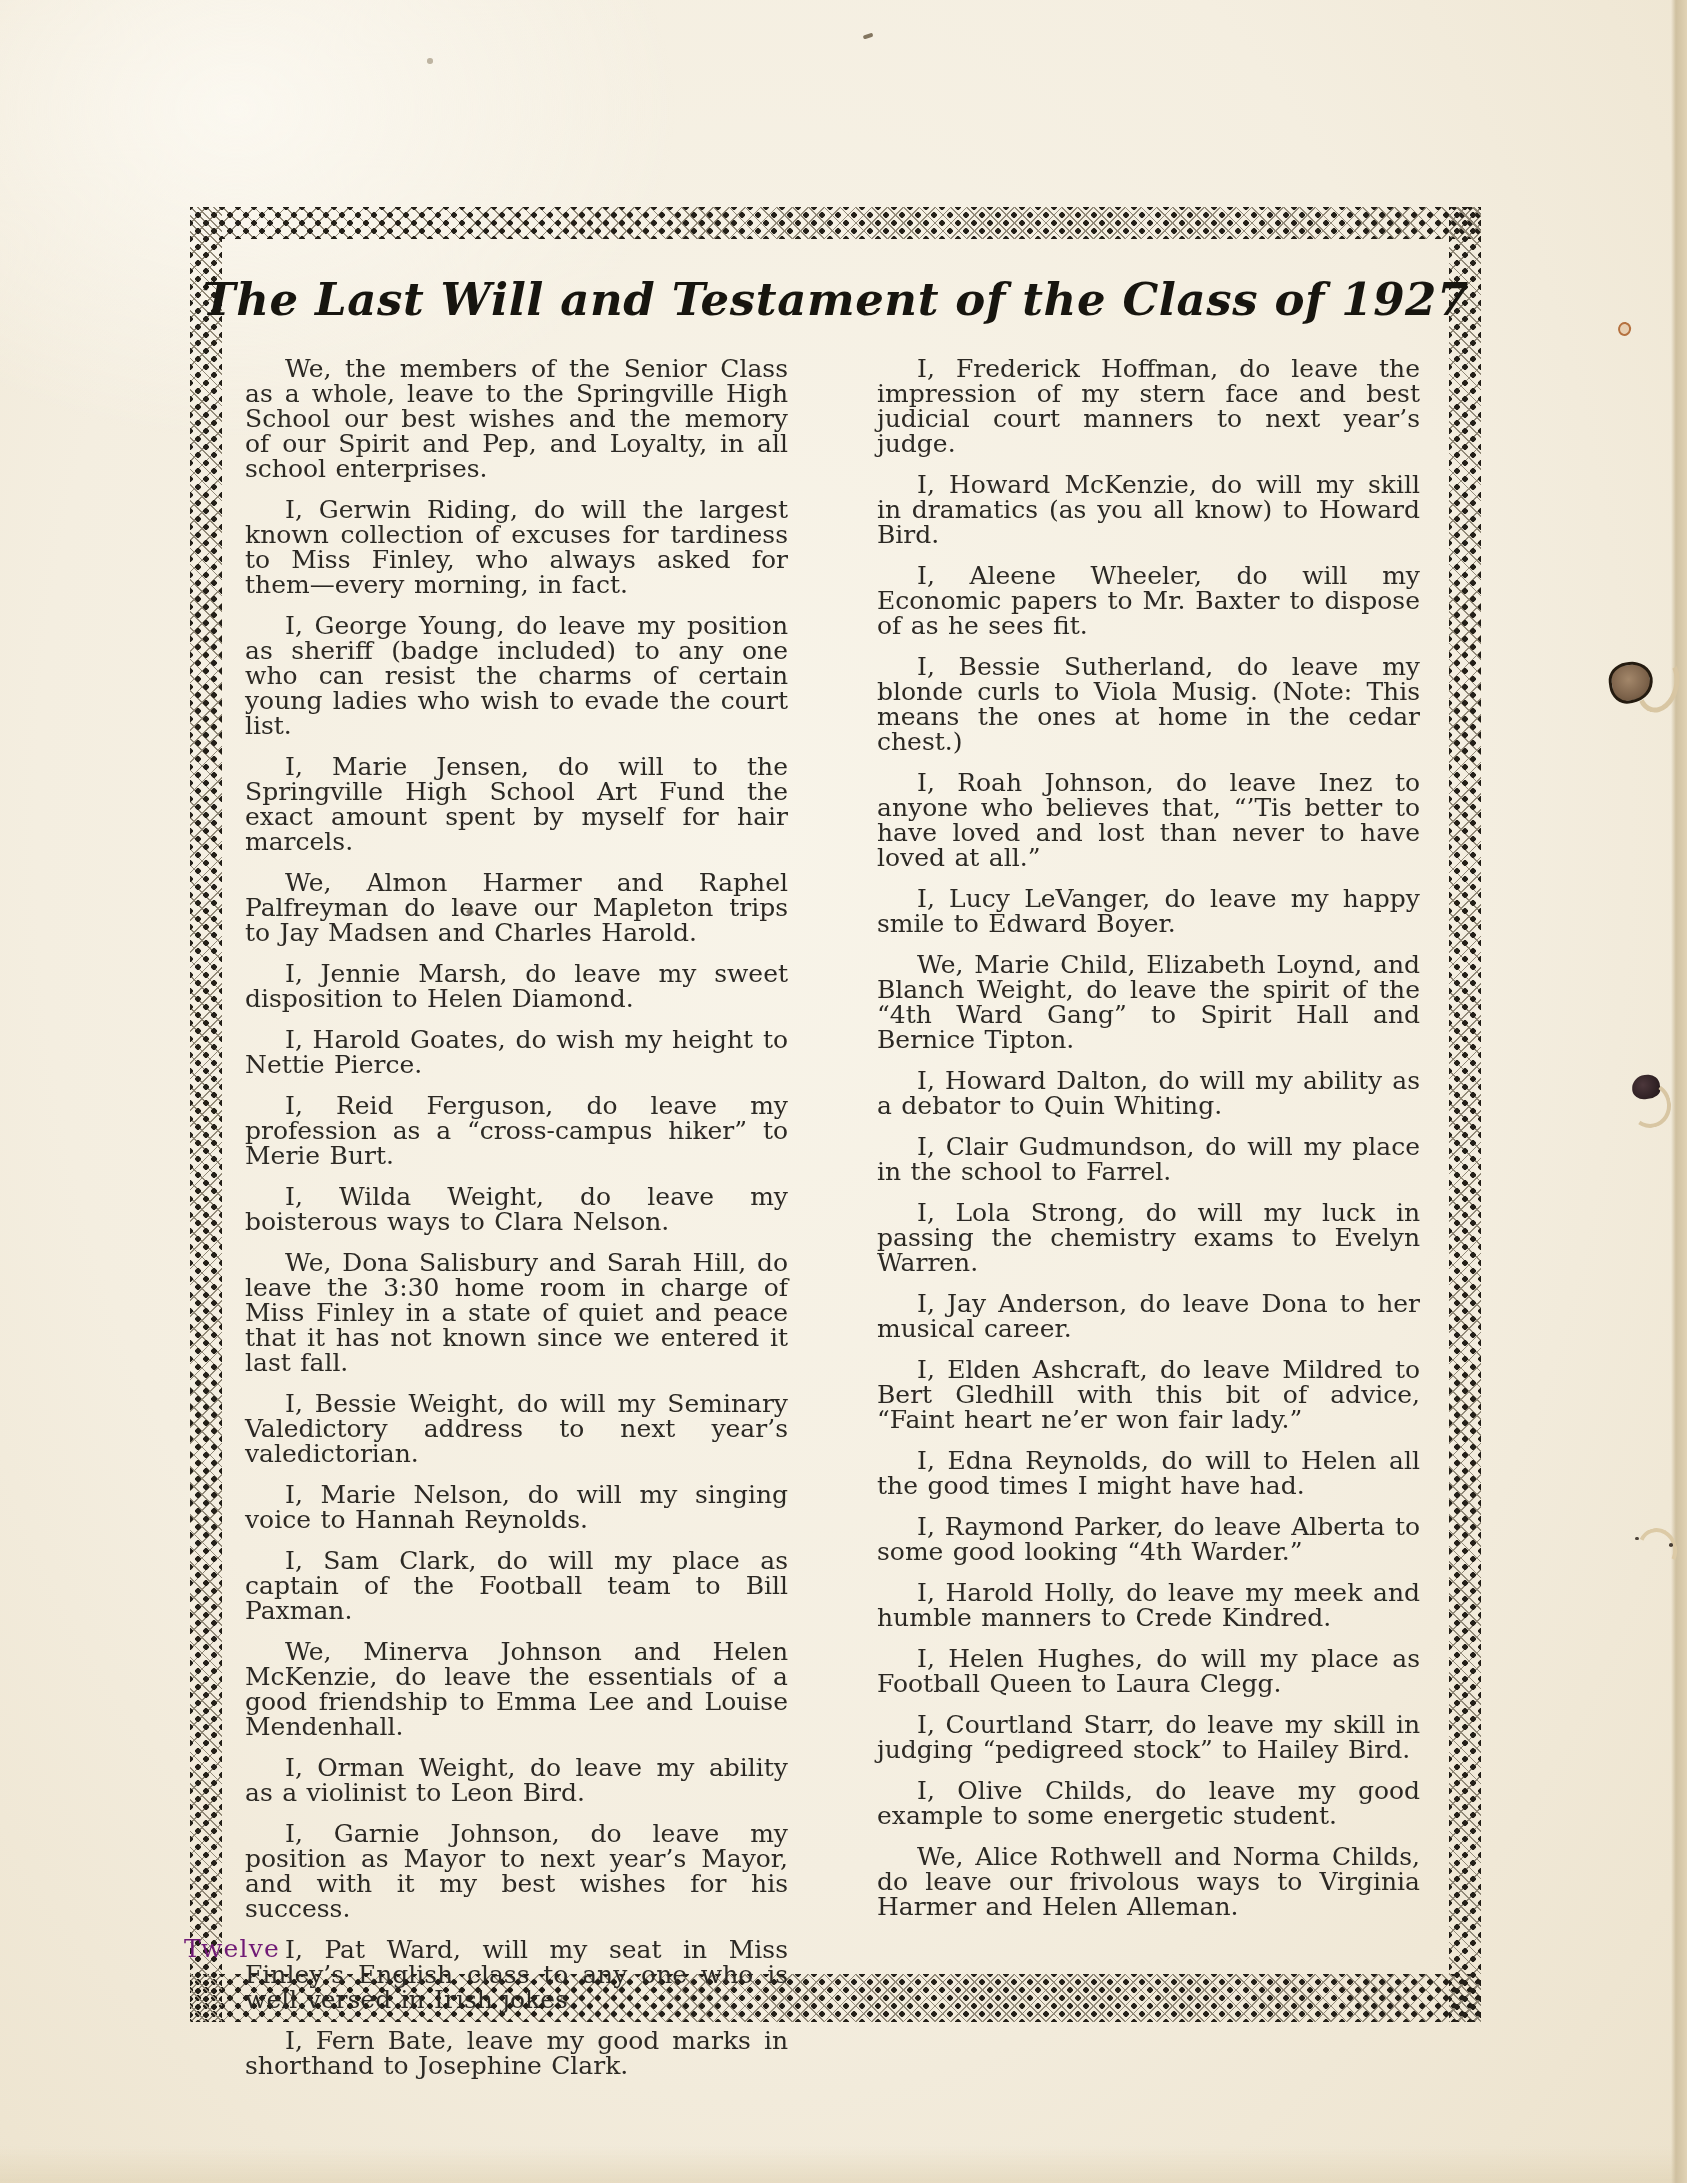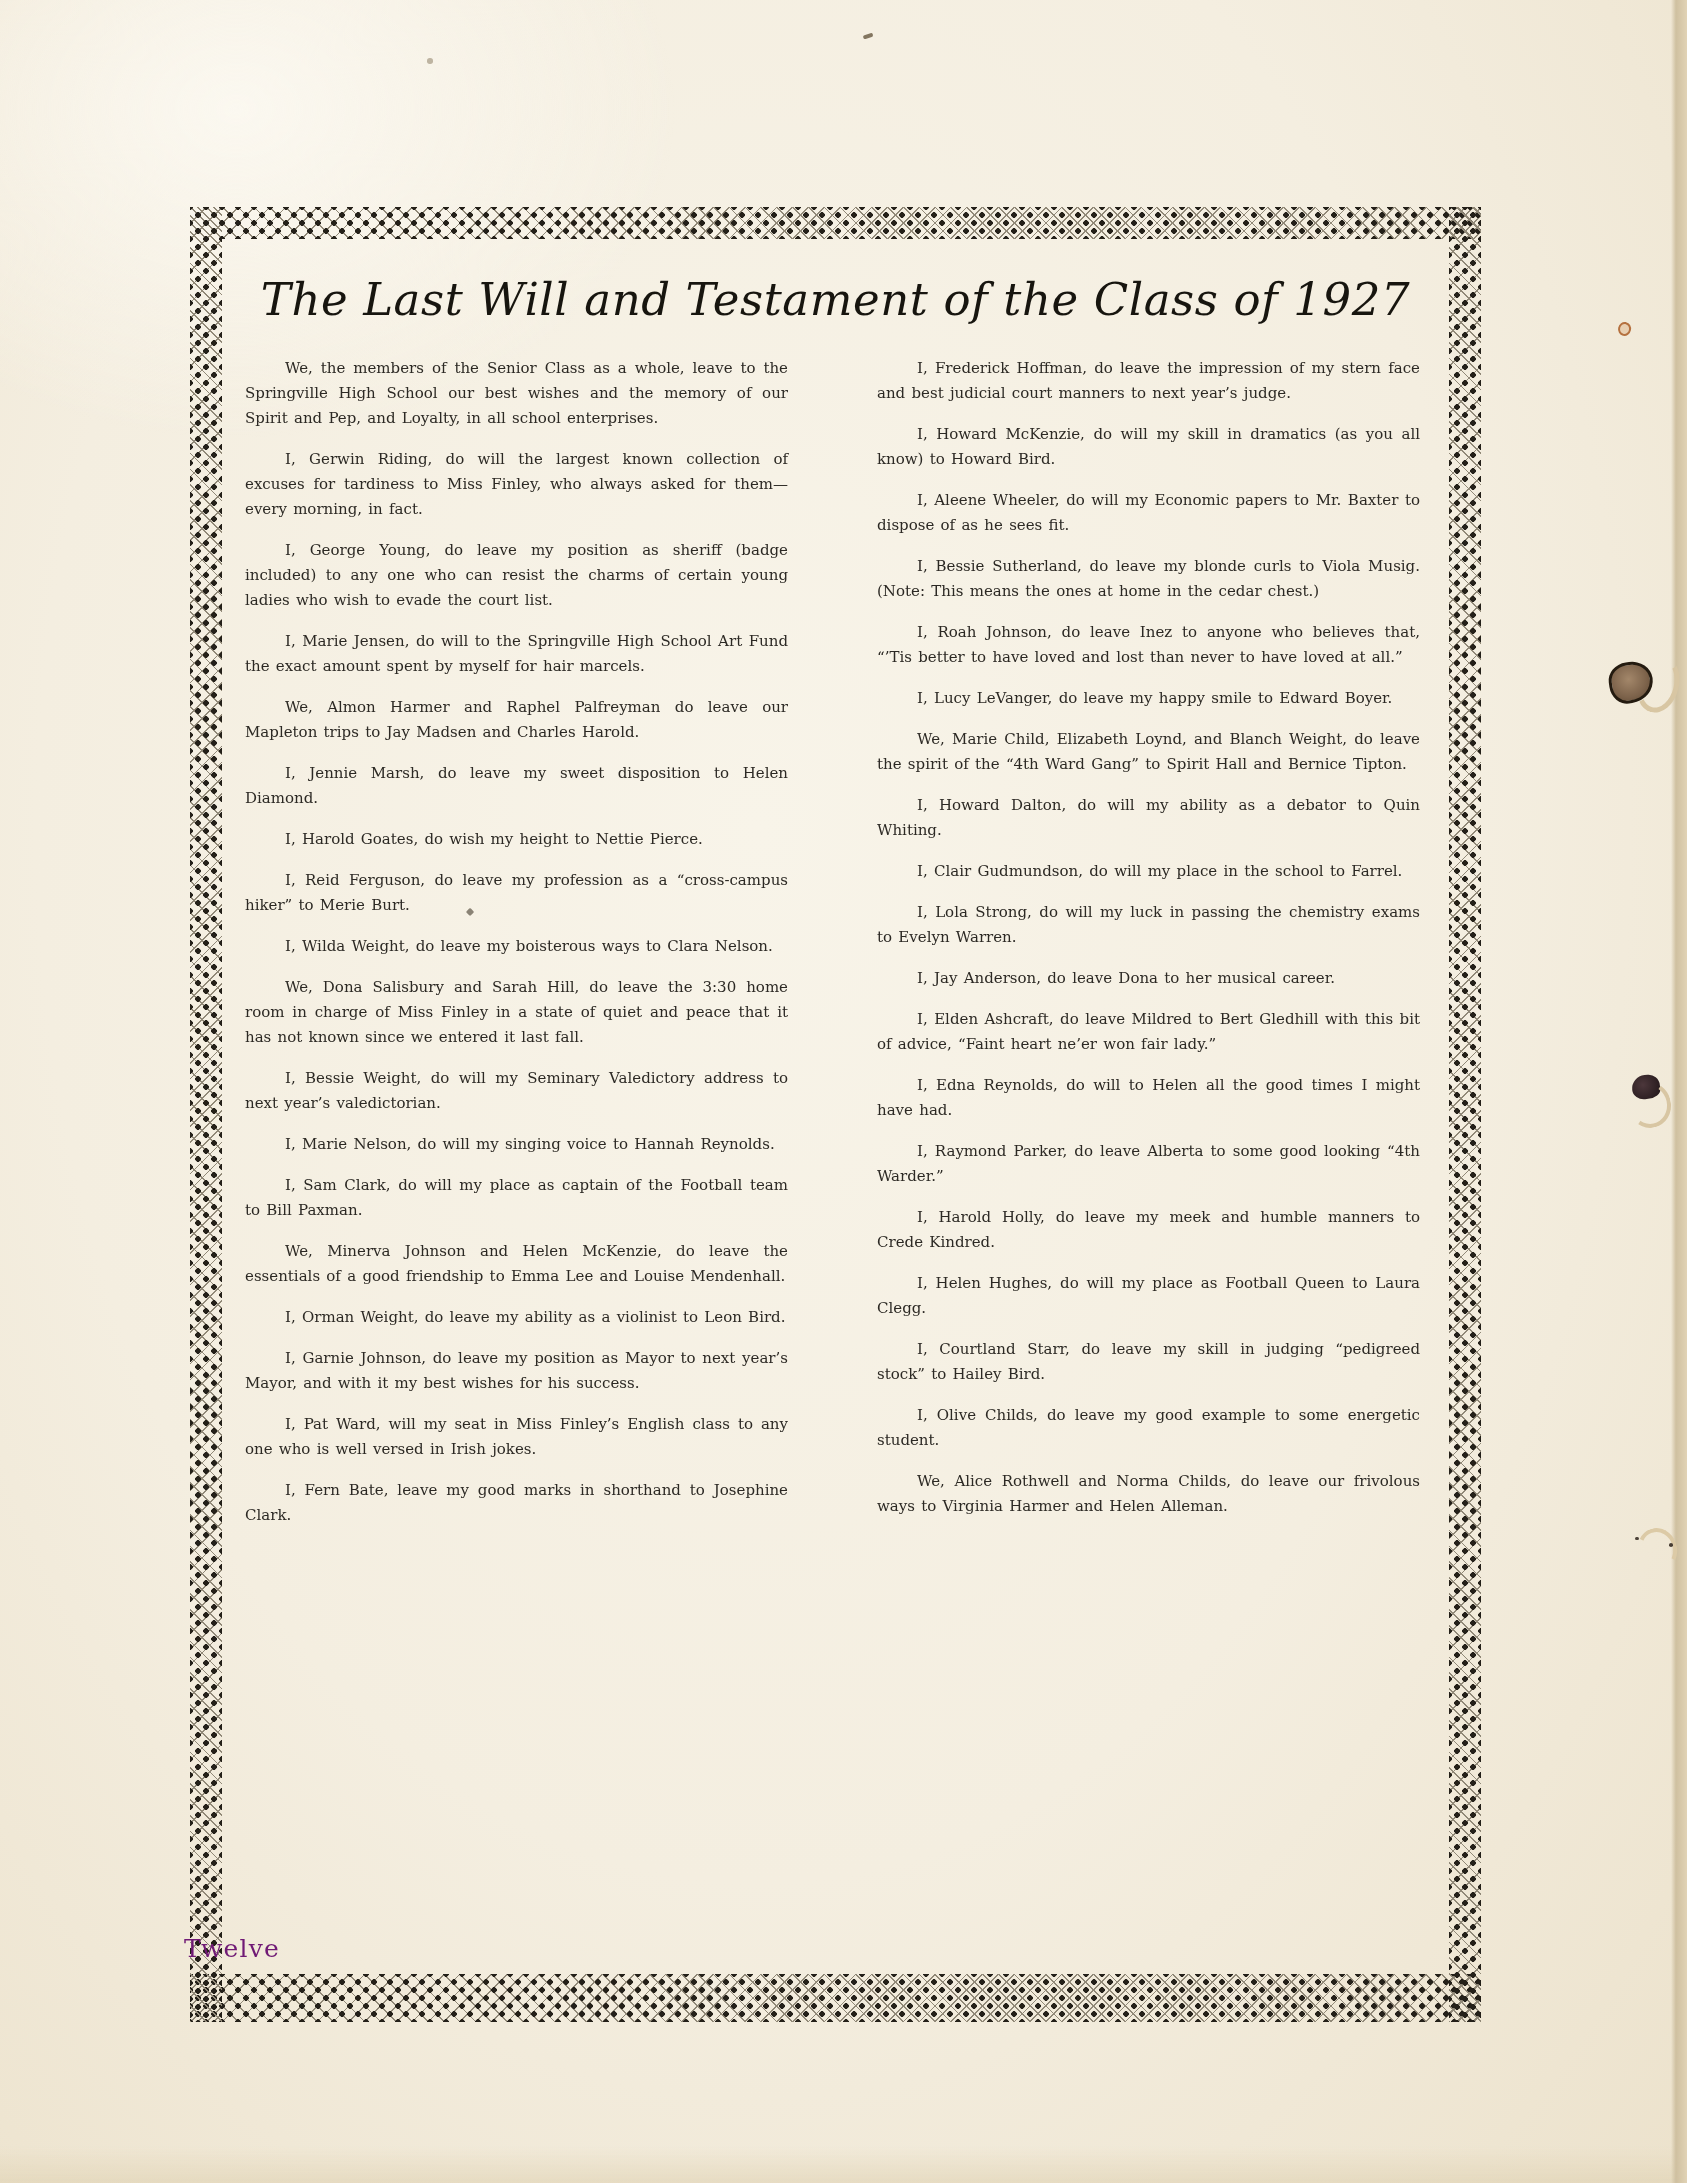--- a/index.html
+++ b/index.html
@@ -25,29 +25,29 @@
     background-size:16px 16px,16px 16px,auto auto,auto auto;
     background-position:0 0,8px 8px,0 0,0 0;
   }
   .border-strip.top   {left:190px;top:207px;width:1291px;height:32px;}
   .border-strip.bottom{left:190px;top:1974px;width:1291px;height:48px;}
   .border-strip.left  {left:190px;top:207px;width:32px;height:1815px;}
   .border-strip.right {left:1449px;top:207px;width:32px;height:1815px;}
 
   .title{
     position:absolute;left:190px;top:273px;width:1291px;margin:0;
-    text-align:center;font-style:italic;font-weight:normal;
+    text-align:center;font-style:italic;font-weight:bold;
     font-size:45px;letter-spacing:0.6px;color:#17150f;
   }
 
   .cols{position:absolute;left:245px;top:356px;width:1175px;display:flex;gap:89px;}
   .col{width:543px;}
   .col p{
     margin:0 0 16px 0;
-    font-size:15px;line-height:25px;color:#2c2924;
+    font-size:25px;line-height:25px;color:#2c2924;
     text-align:justify;text-indent:40px;word-spacing:1.5px;
   }
 
   .pageno{
     position:absolute;left:184px;top:1934px;
     font-size:25px;color:#701a75;letter-spacing:1.2px;
   }
 
   
   .artifact{position:absolute;}

